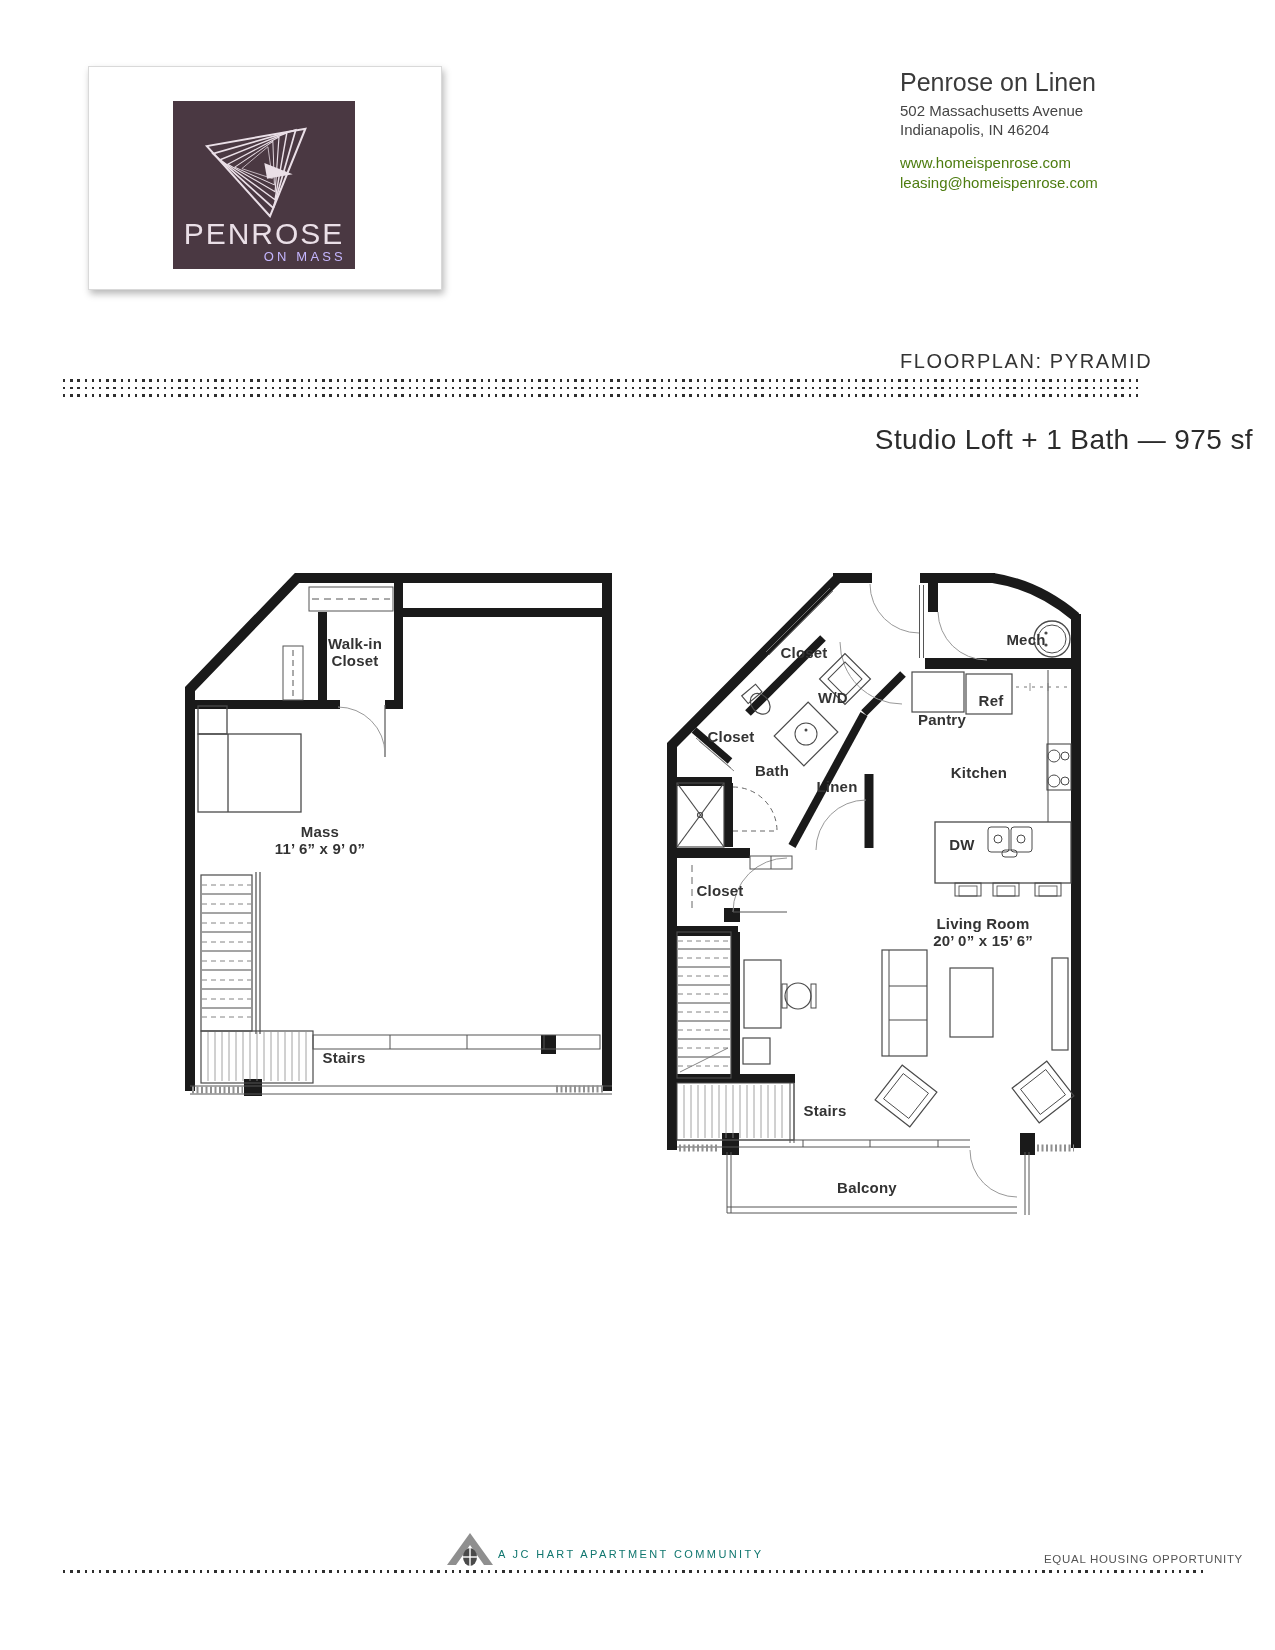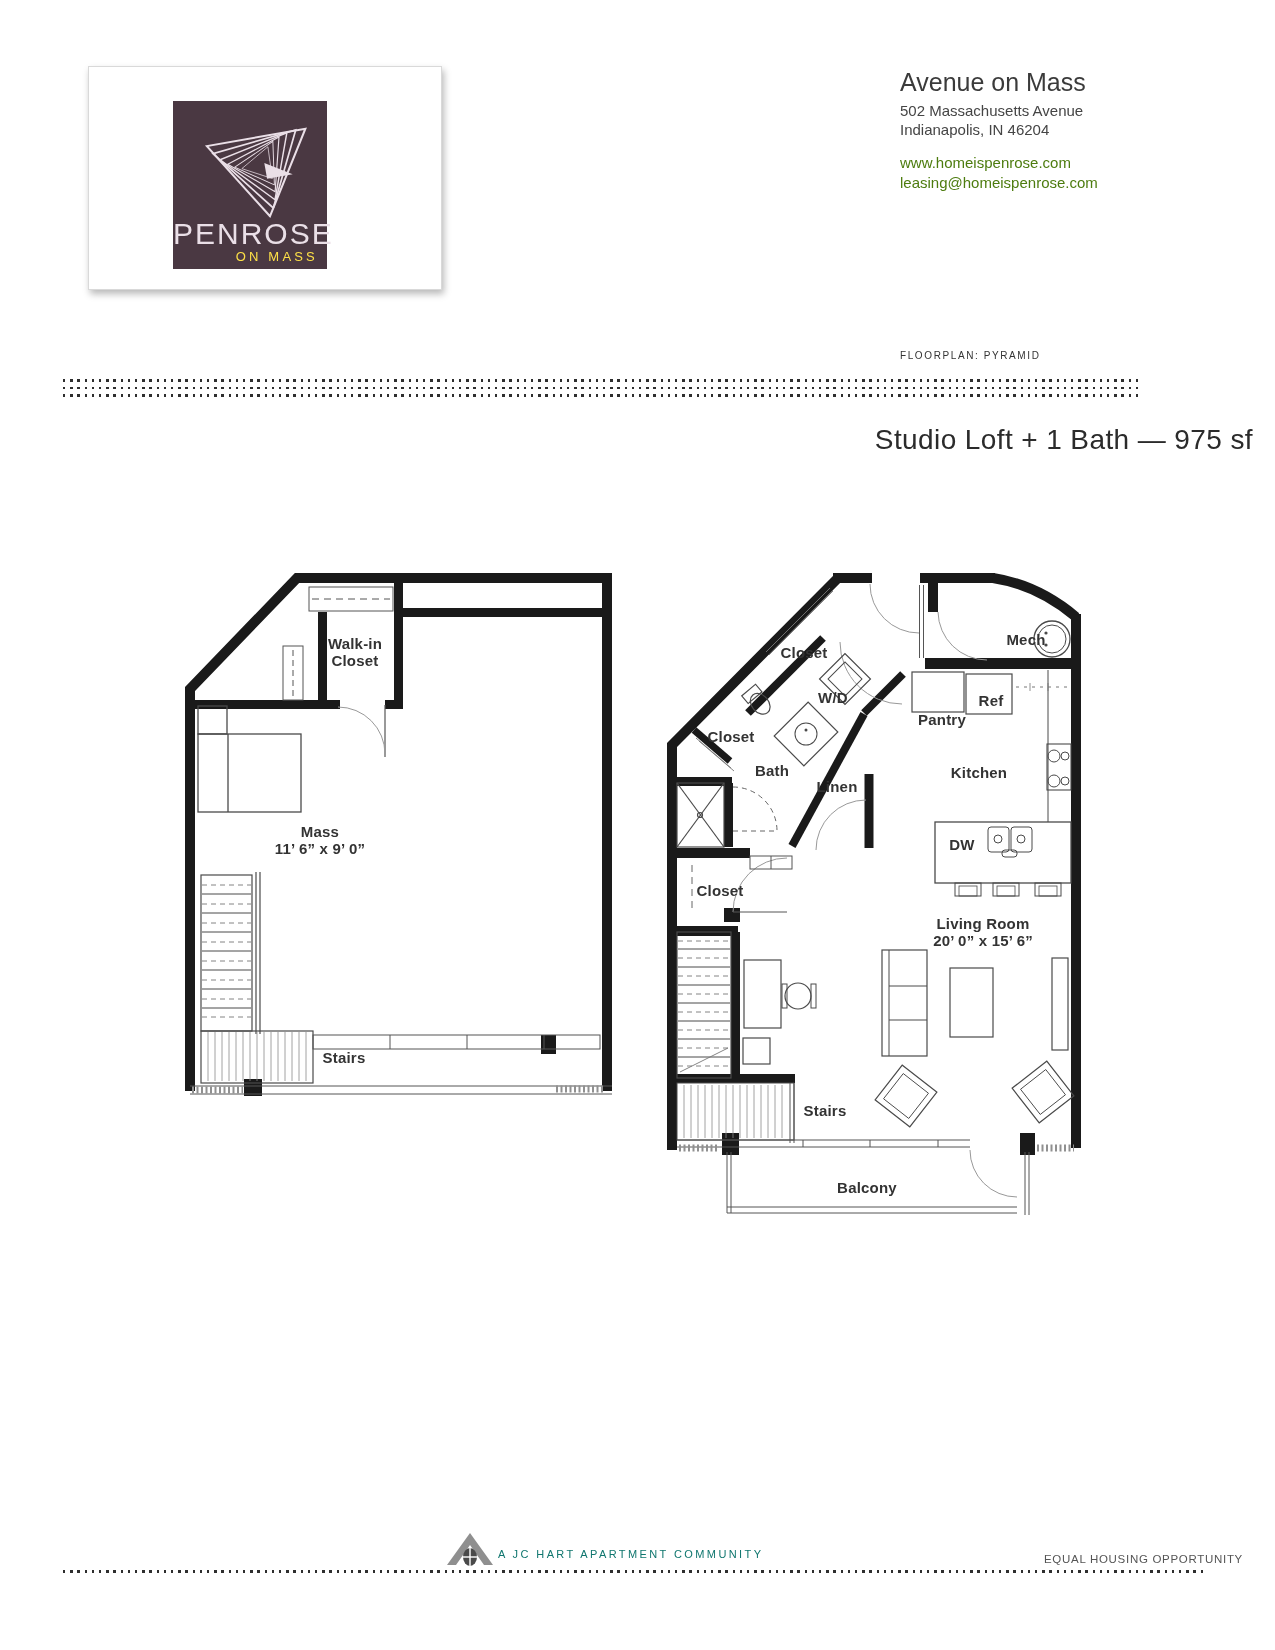--- a/index.html
+++ b/index.html
@@ -1,27 +1,27 @@
 <!DOCTYPE html>
 <html><head>
 <meta charset="utf-8">
 <style>
   html,body{margin:0;padding:0;background:#ffffff;}
   body{width:1275px;height:1650px;position:relative;font-family:"Liberation Sans",sans-serif;overflow:hidden;}
   .abs{position:absolute;}
   
   .logo-card{left:88px;top:66px;width:352px;height:222px;background:#fff;border:1px solid #d9d9d9;box-shadow:2px 4px 7px rgba(0,0,0,.28);}
-  .logo-square{left:84px;top:34px;width:154px;height:168px;}
+  .logo-square{left:84px;top:34px;width:182px;height:168px;}
   .logo-brand{left:0;right:0;top:116px;text-align:center;font-size:30px;font-weight:400;letter-spacing:2px;}
   .logo-sub{right:9px;top:148px;font-size:13px;letter-spacing:3.2px;font-weight:400;}
   .prop-name{left:900px;top:68px;font-size:25px;color:#3b3b3b;}
   .prop-addr{left:900px;top:101px;font-size:15px;line-height:19px;color:#454545;}
   .prop-contact{left:900px;top:153px;font-size:15px;line-height:20px;color:#454545;}
   .prop-contact a{color:#4d7c0f;text-decoration:none;display:block;}
-  .floorplan-tag{left:900px;top:350px;font-size:10px;letter-spacing:1.6px;color:#333;}
+  .floorplan-tag{left:900px;top:350px;font-size:20px;letter-spacing:1.6px;color:#333;}
   
   .dots-band{left:63px;top:379px;width:1077px;}
   .dotrow{height:2.6px;margin-bottom:5px;background-image:repeating-linear-gradient(to right,#2e2e2e 0 2.4px,transparent 2.4px 7.2px);}
   .footer-dots{left:63px;top:1570px;width:1142px;}
   
   .page-title{left:0;top:424px;width:1253px;text-align:right;font-size:28px;color:#2b2b2b;letter-spacing:.4px;}
   
   .plan-label{position:absolute;transform:translate(-50%,-50%);font-size:15px;font-weight:600;color:#333;white-space:nowrap;text-align:center;letter-spacing:.2px;}
   .plan-label .sub{font-weight:600;}
   
@@ -38,25 +38,25 @@
         <polygon points="0,52 -50,-28 50,-28"></polygon>
         <polygon points="0,52 -50,-28 50,-28" transform="scale(0.86) rotate(-6)"></polygon>
         <polygon points="0,52 -50,-28 50,-28" transform="scale(0.72) rotate(-12)"></polygon>
         <polygon points="0,52 -50,-28 50,-28" transform="scale(0.58) rotate(-18)"></polygon>
         <polygon points="0,52 -50,-28 50,-28" transform="scale(0.46) rotate(-24)"></polygon>
         <polygon points="0,52 -50,-28 50,-28" transform="scale(0.34) rotate(-30)"></polygon>
       </g>
       <polygon points="0,-4 26,12 0,12" fill="#eadfe7" transform="translate(92,66) rotate(-10)"></polygon>
     </svg>
     <div class="abs logo-brand" style="color:#eadfe7;">PENROSE</div>
-    <div class="abs logo-sub" style="color:#fde047;">ON MASS</div>
+    <div class="abs logo-sub" style="color:#c4b5fd;">ON MASS</div>
   </div>
 </div>
 
-<div class="abs prop-name">Avenue on Mass</div>
+<div class="abs prop-name">Penrose on Linen</div>
 <div class="abs prop-addr">
   <div>502 Massachusetts Avenue</div>
   <div>Indianapolis, IN 46204</div>
 </div>
 <div class="abs prop-contact">
   <a href="#">www.homeispenrose.com</a>
   <a href="#">leasing@homeispenrose.com</a>
 </div>
 <div class="abs floorplan-tag">FLOORPLAN: PYRAMID</div>
 

